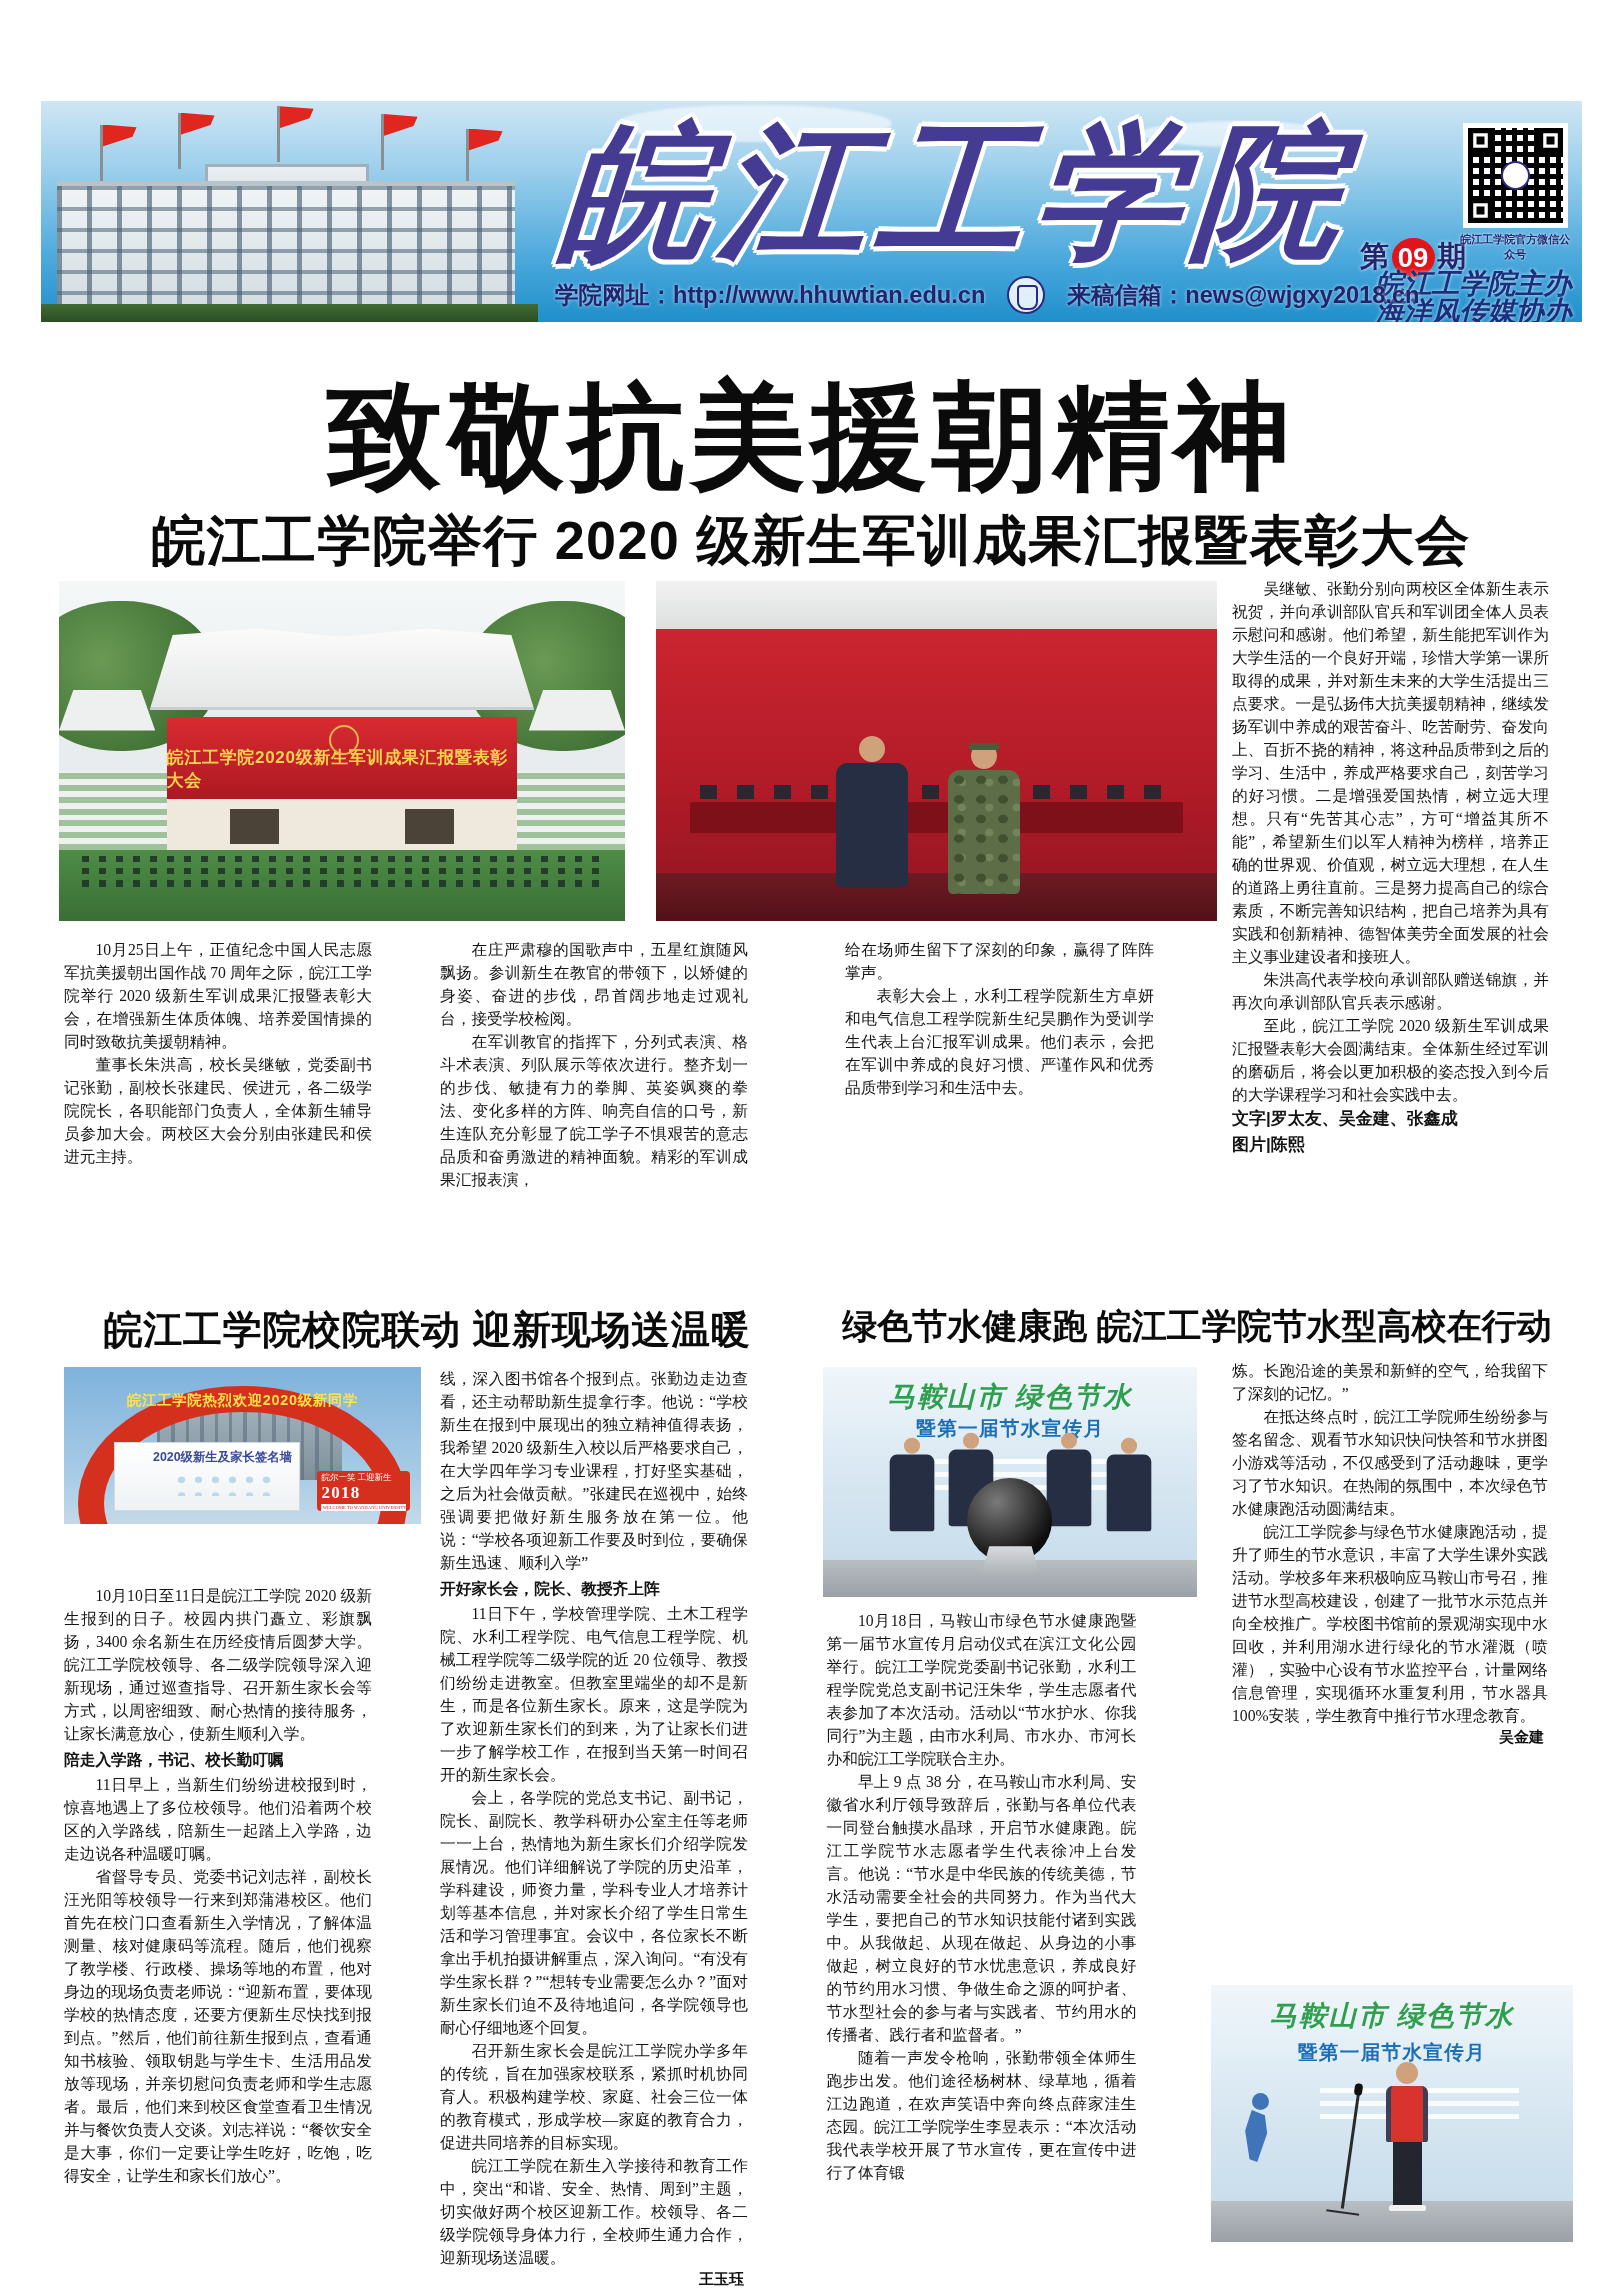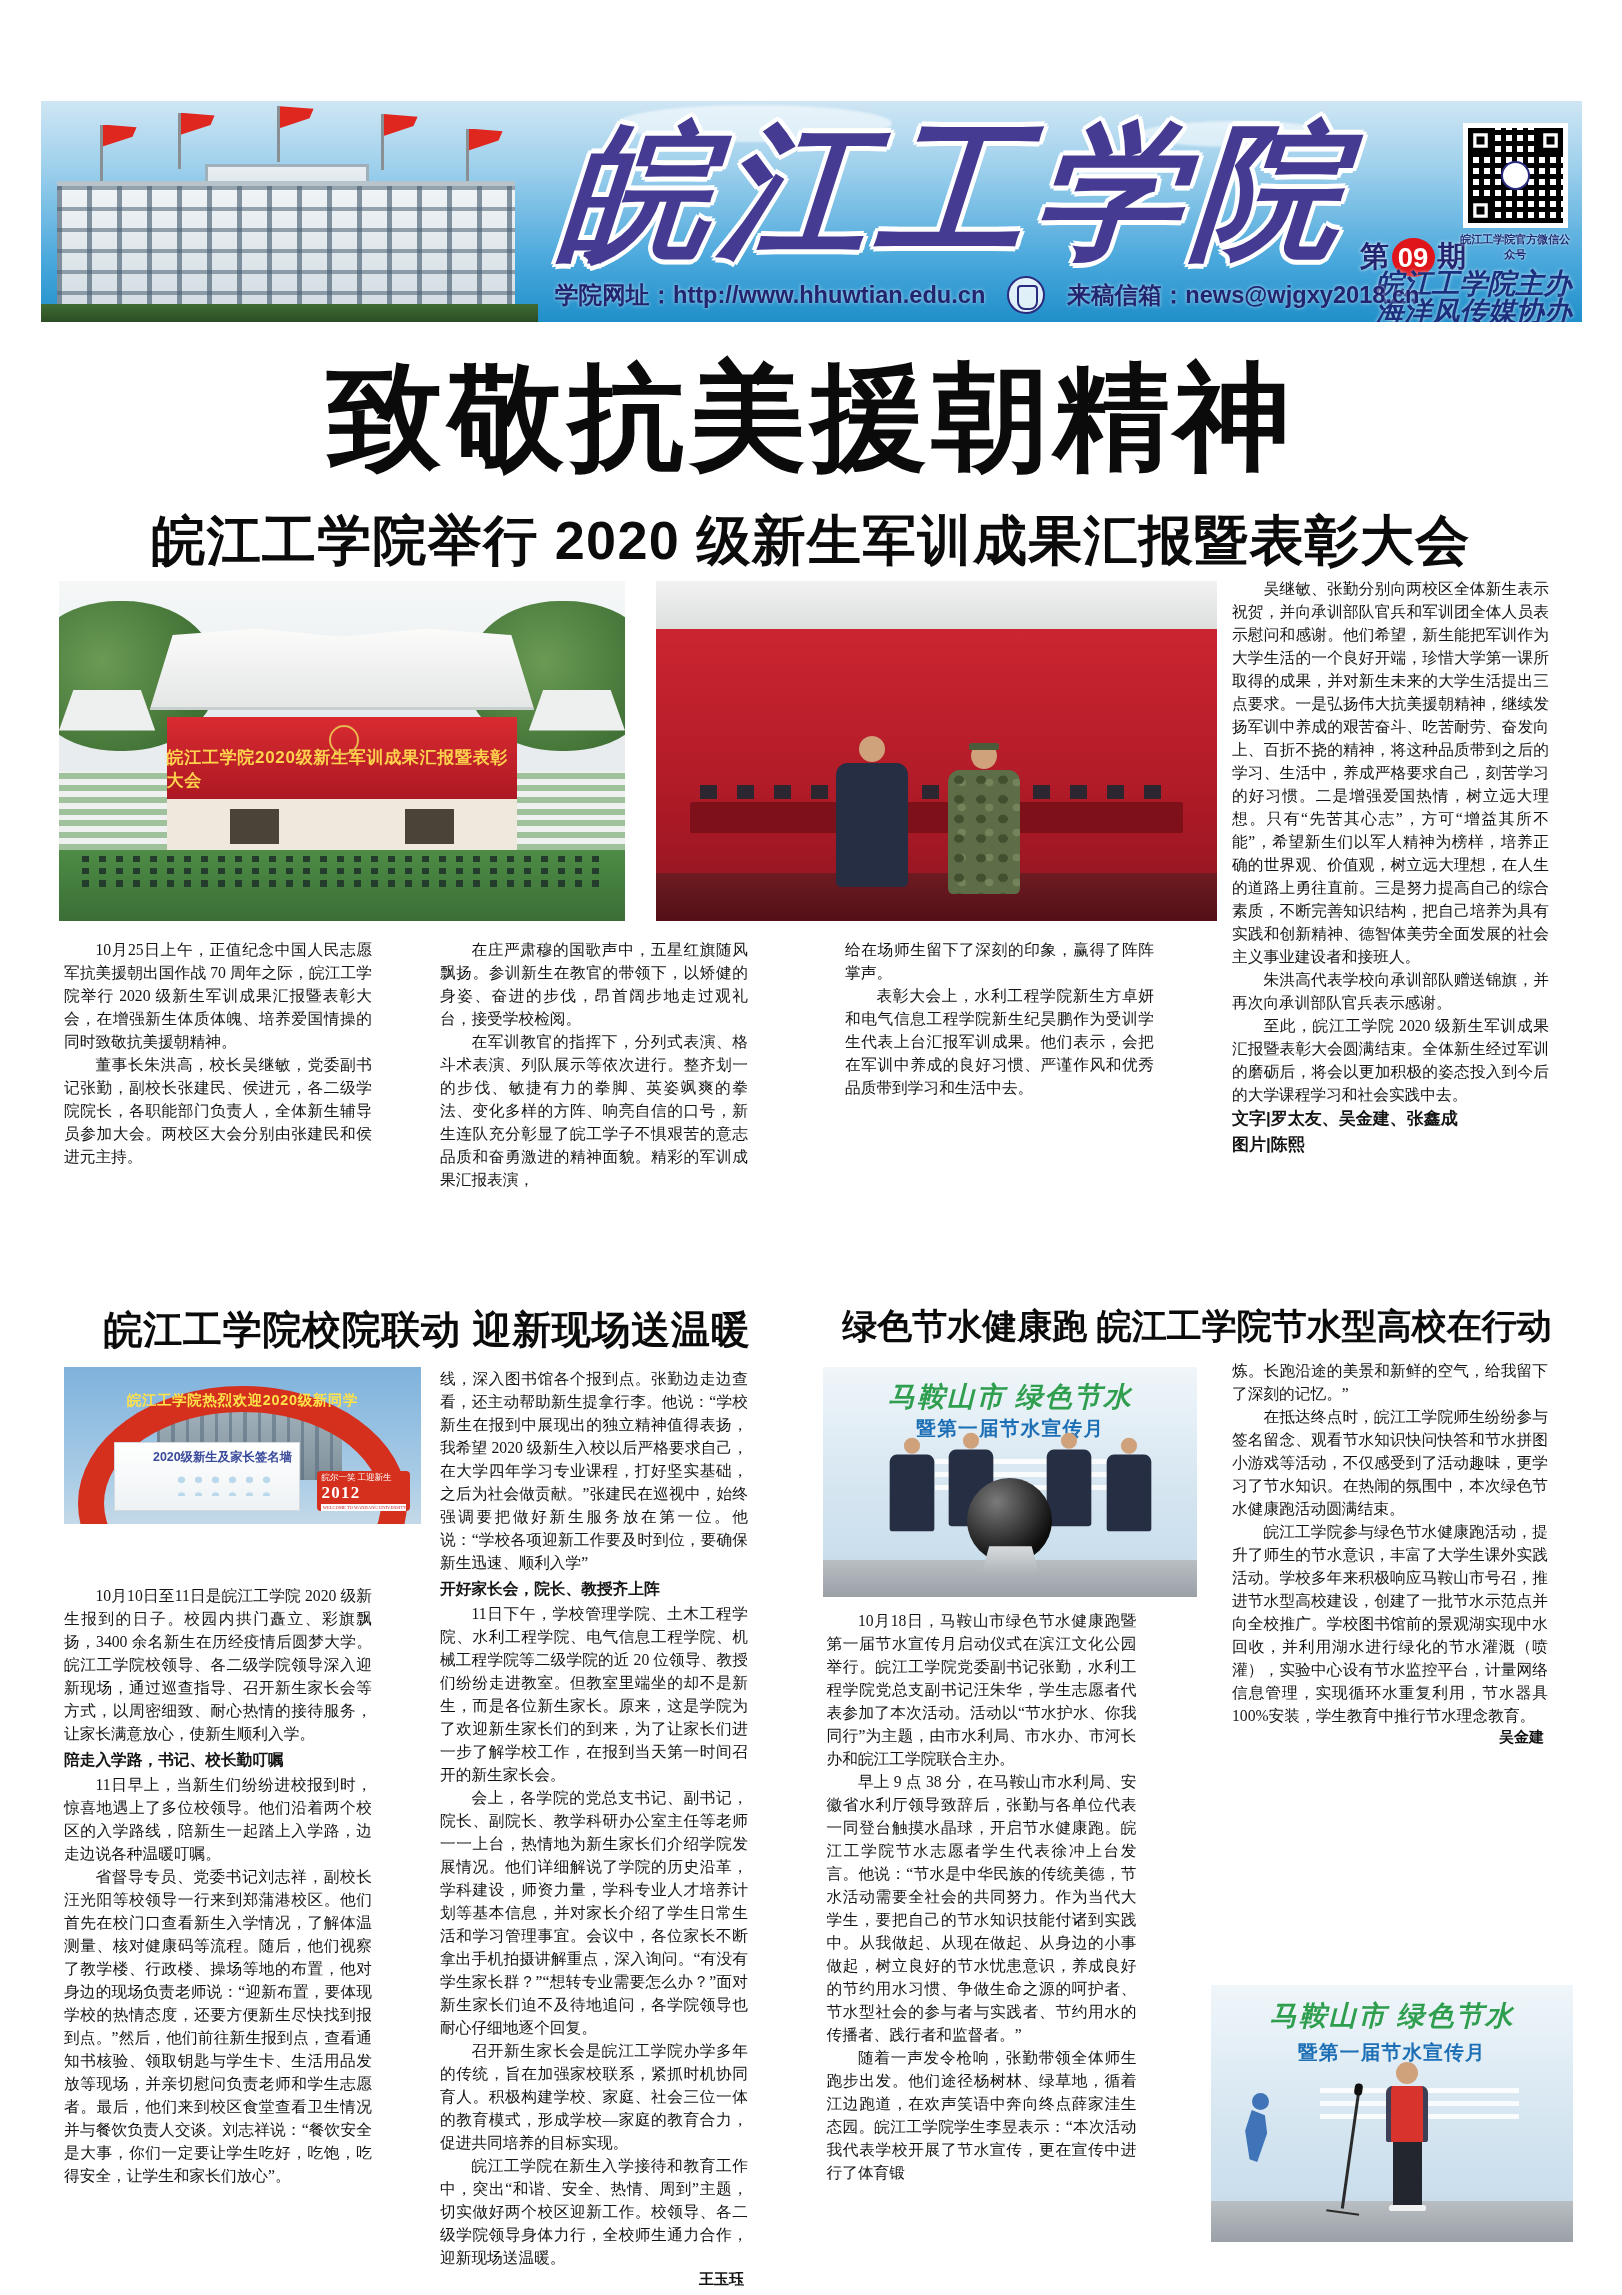--- a/index.html
+++ b/index.html
@@ -69,21 +69,21 @@
   .mh-org div { font-size:28px; line-height:27.5px; font-weight:bold; color:#1b2f7e;
     text-shadow:0 0 3.9px rgba(255,255,255,.8);font-style:italic; }
   .mh-info { position:absolute; left:514px; bottom:7.9px; display:flex; align-items:center;
     gap:22px; font-size:23.6px; font-weight:bold; color:#23246f;
     font-family:"Liberation Sans","DejaVu Sans",sans-serif; text-shadow:0 0 3.9px rgba(255,255,255,.7); }
   .mh-seal { width:38px; height:38px; border-radius:50%; border:2.6px solid #2a2a7e;
     position:relative; background:rgba(255,255,255,.85); }
   .mh-seal::after { content:""; position:absolute; left:7.9px; top:6.5px; width:17px; height:21px;
     border:2px solid #2a2a7e; border-radius:3.9px 3.9px 7.9px 7.9px; }
   
-  .headline { position:absolute; left:0; top:340px; width:100%; text-align:center;
+  .headline { position:absolute; left:0; top:359px; width:100%; text-align:center;
     font-family:"Liberation Sans","DejaVu Sans",sans-serif;
     font-size:116px; font-weight:900; letter-spacing:5.2px; color:#0b0b0b; }
   .subheadline { position:absolute; left:0; top:505px; width:100%; text-align:center;
     font-family:"Liberation Sans","DejaVu Sans",sans-serif;
     font-size:54px; font-weight:800; letter-spacing:1.3px; color:#0b0b0b; }
   
   .body-text p { font-size:15.7px; line-height:23px; text-align:justify; text-indent:2em;
     color:#141414; }
   .body-text p.no-indent { text-indent:0; }
   .colhead { font-family:"Liberation Sans","DejaVu Sans",sans-serif; font-weight:bold;
@@ -334,21 +334,21 @@
   <div class="photo photo-arch acol">
     <div class="pa-bldg"></div>
     <div class="pa-arch"></div>
     <div class="pa-arch-text">皖江工学院热烈欢迎2020级新同学</div>
     <div class="pa-board">
       <div class="bt">2020级新生及家长签名墙</div>
       <div class="pa-hex"></div>
     </div>
     <div class="pa-sign">
       <div class="s1">皖尔一笑 工迎新生</div>
-      <div class="s2">2012</div>
+      <div class="s2">2018</div>
       <div class="s3">WELCOME TO WANJIANG UNIVERSITY OF TECHNOLOGY</div>
     </div>
   </div>
 
   <div class="acol al-col1">
     <p>10月10日至11日是皖江工学院 2020 级新生报到的日子。校园内拱门矗立、彩旗飘扬，3400 余名新生在历经疫情后圆梦大学。皖江工学院校领导、各二级学院领导深入迎新现场，通过巡查指导、召开新生家长会等方式，以周密细致、耐心热情的接待服务，让家长满意放心，使新生顺利入学。</p>
     <p class="colhead">陪走入学路，书记、校长勤叮嘱</p>
     <p>11日早上，当新生们纷纷进校报到时，惊喜地遇上了多位校领导。他们沿着两个校区的入学路线，陪新生一起踏上入学路，边走边说各种温暖叮嘱。</p>
     <p>省督导专员、党委书记刘志祥，副校长汪光阳等校领导一行来到郑蒲港校区。他们首先在校门口查看新生入学情况，了解体温测量、核对健康码等流程。随后，他们视察了教学楼、行政楼、操场等地的布置，他对身边的现场负责老师说：“迎新布置，要体现学校的热情态度，还要方便新生尽快找到报到点。”然后，他们前往新生报到点，查看通知书核验、领取钥匙与学生卡、生活用品发放等现场，并亲切慰问负责老师和学生志愿者。最后，他们来到校区食堂查看卫生情况并与餐饮负责人交谈。刘志祥说：“餐饮安全是大事，你们一定要让学生吃好，吃饱，吃得安全，让学生和家长们放心”。</p>
   </div>

